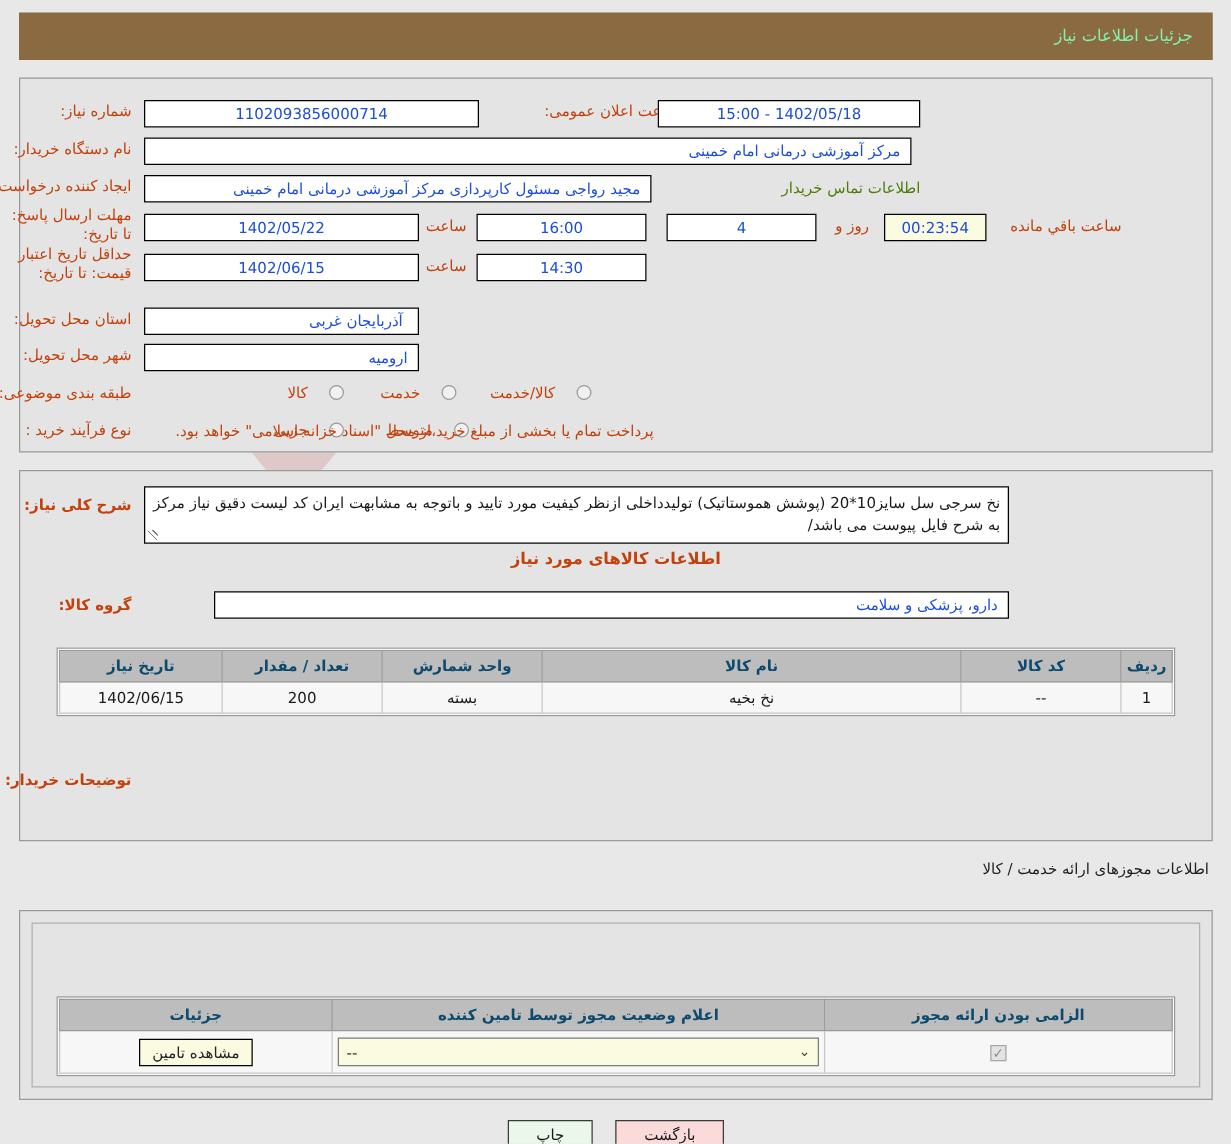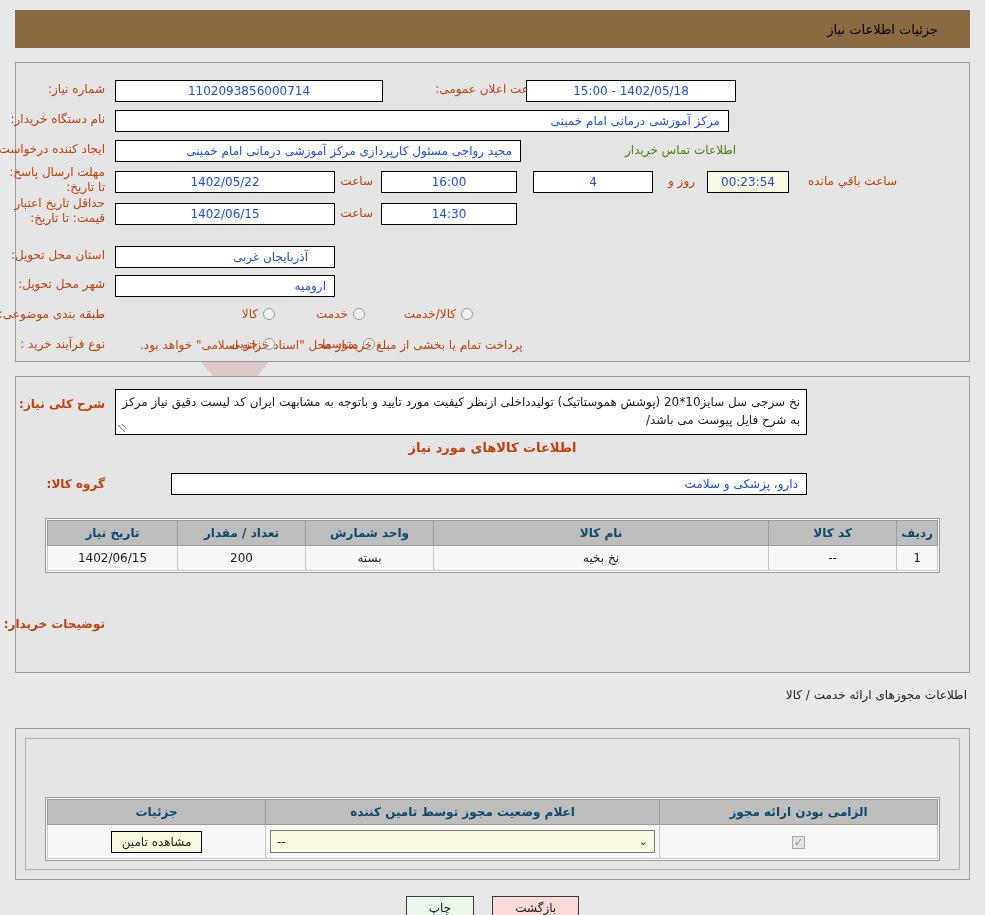--- a/index.html
+++ b/index.html
@@ -58,24 +58,24 @@
     border-right: 38px solid transparent;
     border-top: 46px solid rgba(206,140,140,0.35);
   }
 
   
   .header-bar {
     position: absolute;
     top: 10px; right: 15px; left: 15px;
     height: 38px;
     background: #8a6a40;
-    color: #000000;
-    display: flex;
-    align-items: center;
-    padding: 0 32px;
+    color: #86efac;
+    display: flex;
+    align-items: center;
+    padding: 0 16px;
     font-size: 13px;
     z-index: 2;
   }
 
   
   .panel {
     position: absolute;
     right: 15px; left: 15px;
     background: #e4e4e4;
     border: 1px solid #9a9a9a;
@@ -124,21 +124,21 @@
 
   
   .radio {
     width: 12px; height: 12px;
     border: 1px solid #9a9a9a;
     border-radius: 50%;
     background: #f1f1f1;
     display: inline-block;
     vertical-align: middle;
   }
-  .radio-wrap { display: flex; align-items: center; gap: 5px; }
+  .radio-wrap { display: flex; align-items: center; gap: 17px; }
 
   
   .ta {
     background: #ffffff;
     border: 1px solid #000;
     font-size: 12px;
     padding: 3px 6px;
     line-height: 1.5;
     text-align: right;
     position: relative;
@@ -319,21 +319,21 @@
   </div>
   <div class="box" style="position:absolute; top:203px; right:650px; width:220px; z-index:2;">1402/06/15</div>
   <div class="row" style="top:206px; right:612px; z-index:2;">
     <span class="lbl">ساعت</span>
   </div>
   <div class="box" style="position:absolute; top:203px; right:468px; width:136px; z-index:2;">14:30</div>
 
   <div class="row" style="top:248px; right:880px; z-index:2;">
     <span class="lbl">استان محل تحویل:</span>
   </div>
-  <div class="box rtl-right" style="position:absolute; top:246px; right:650px; width:220px; justify-content:flex-start; padding-right:26px; z-index:2;">آذربایجان غربی</div>
+  <div class="box rtl-right" style="position:absolute; top:246px; right:650px; width:220px; justify-content:flex-start; padding-right:12px; z-index:2;">آذربایجان غربی</div>
 
   <div class="row" style="top:277px; right:880px; z-index:2;">
     <span class="lbl">شهر محل تحویل:</span>
   </div>
   <div class="box rtl-right" style="position:absolute; top:275px; right:650px; width:220px; justify-content:flex-start; padding-right:8px; z-index:2;">ارومیه</div>
 
   <div class="row" style="top:307px; right:880px; z-index:2;">
     <span class="lbl">طبقه بندی موضوعی:</span>
   </div>
   <div class="row radio-wrap" style="top:307px; right:710px; z-index:2;">

